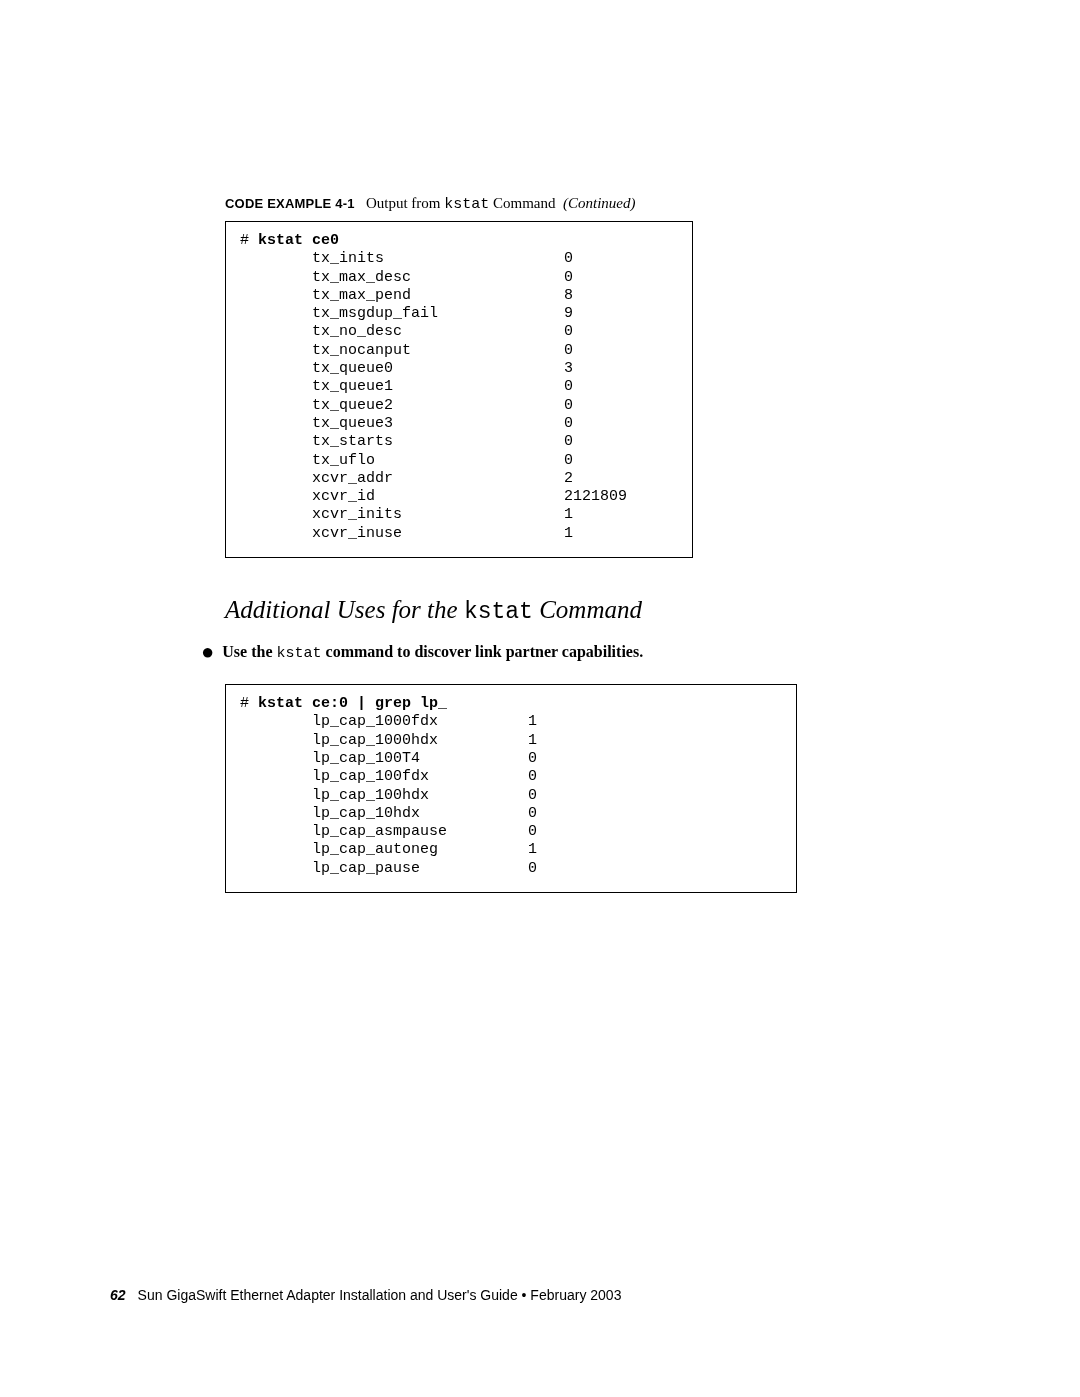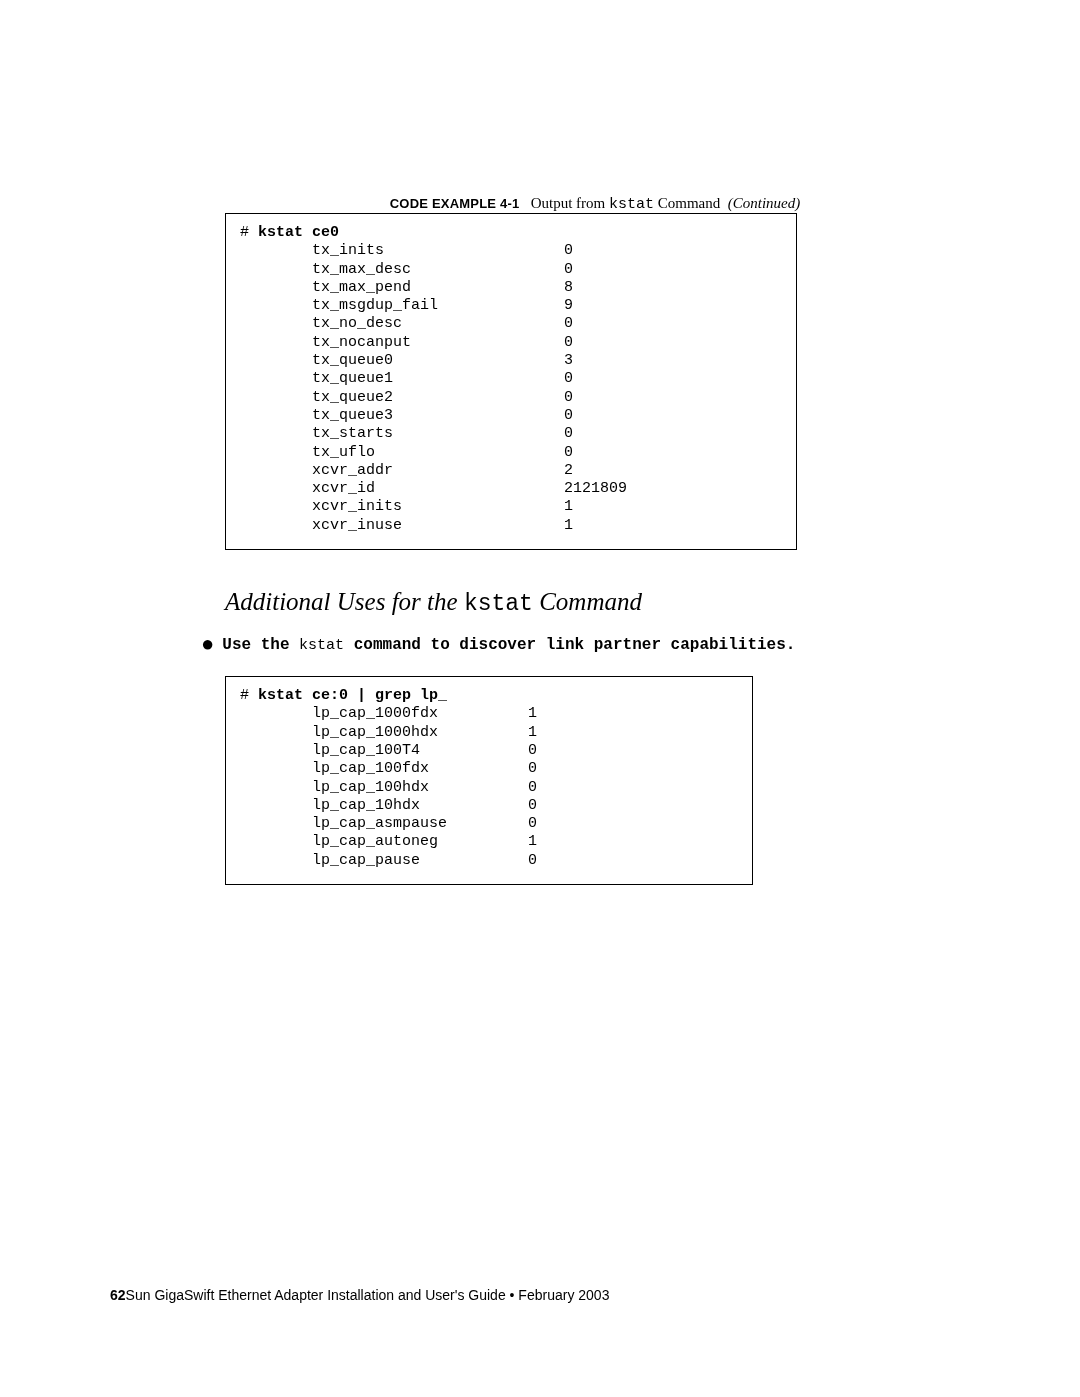--- a/index.html
+++ b/index.html
@@ -11,46 +11,45 @@
   }
   .page {
     width: 1080px;
     height: 1397px;
     position: relative;
     box-sizing: border-box;
     padding: 195px 115px 0 225px;
   }
   .caption {
     font-size: 15px;
-    margin-bottom: 0;
-    text-align: center;
+    margin-bottom: 8px;
   }
   .caption .label {
     font-family: Arial, Helvetica, sans-serif;
     font-weight: bold;
     font-size: 13px;
     letter-spacing: 0.2px;
   }
   .caption .mono {
     font-family: "Courier New", Courier, monospace;
     font-size: 15px;
   }
   .caption .ital {
     font-style: italic;
   }
   .code-box {
     border: 1.5px solid #000;
     padding: 10px 14px 14px 14px;
     margin-bottom: 38px;
-    width: 572px;
+    width: 468px;
     box-sizing: border-box;
   }
   .code-box.second {
     margin-top: 22px;
-    width: 528px;
+    width: 572px;
   }
   .code-line {
     font-family: "Courier New", Courier, monospace;
     font-size: 15px;
     white-space: pre;
     line-height: 1.22;
   }
   .code-line .bold {
     font-weight: bold;
   }
@@ -74,36 +73,36 @@
   .bullet-line .dot {
     font-family: Arial, Helvetica, sans-serif;
     font-size: 22px;
     line-height: 0;
     position: relative;
     top: 2px;
     margin-right: 8px;
   }
   .bullet-line .bold {
     font-weight: bold;
-    font-family: Liberation Mono, monospace;
   }
   .bullet-line .mono {
     font-family: "Courier New", Courier, monospace;
     font-size: 15px;
   }
   .footer {
     position: absolute;
     left: 110px;
     bottom: 94px;
     font-family: Arial, Helvetica, sans-serif;
     font-size: 14px;
   }
   .footer .pgnum {
     font-weight: bold;
-    margin-right: 0;
+    margin-right: 12px;
+    font-style: italic;
   }
 </style>
 </head>
 <body>
 
 <div class="page">
 
   <div class="caption">
     <span class="label">CODE EXAMPLE 4-1</span>&nbsp;&nbsp;
     <span>Output from </span><span class="mono">kstat</span><span> Command </span>&nbsp;<span class="ital">(Continued)</span>

